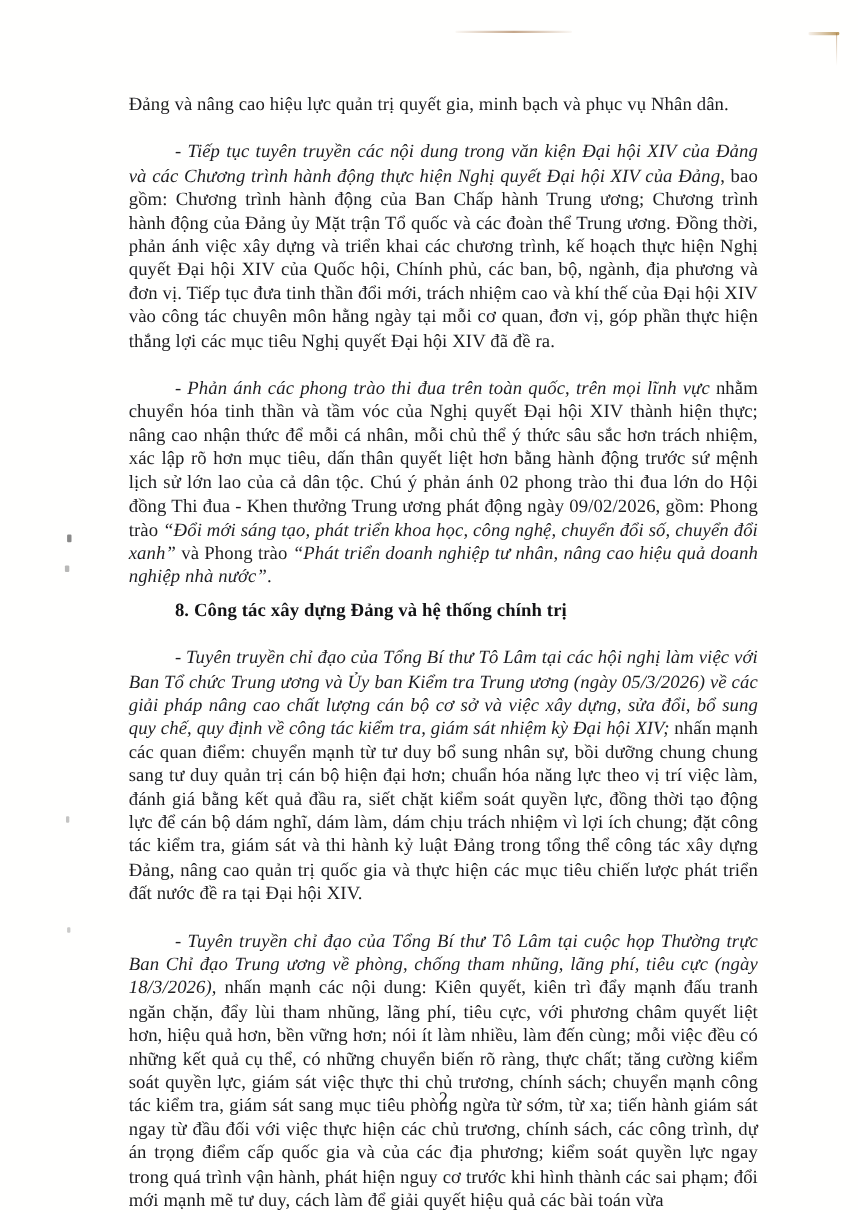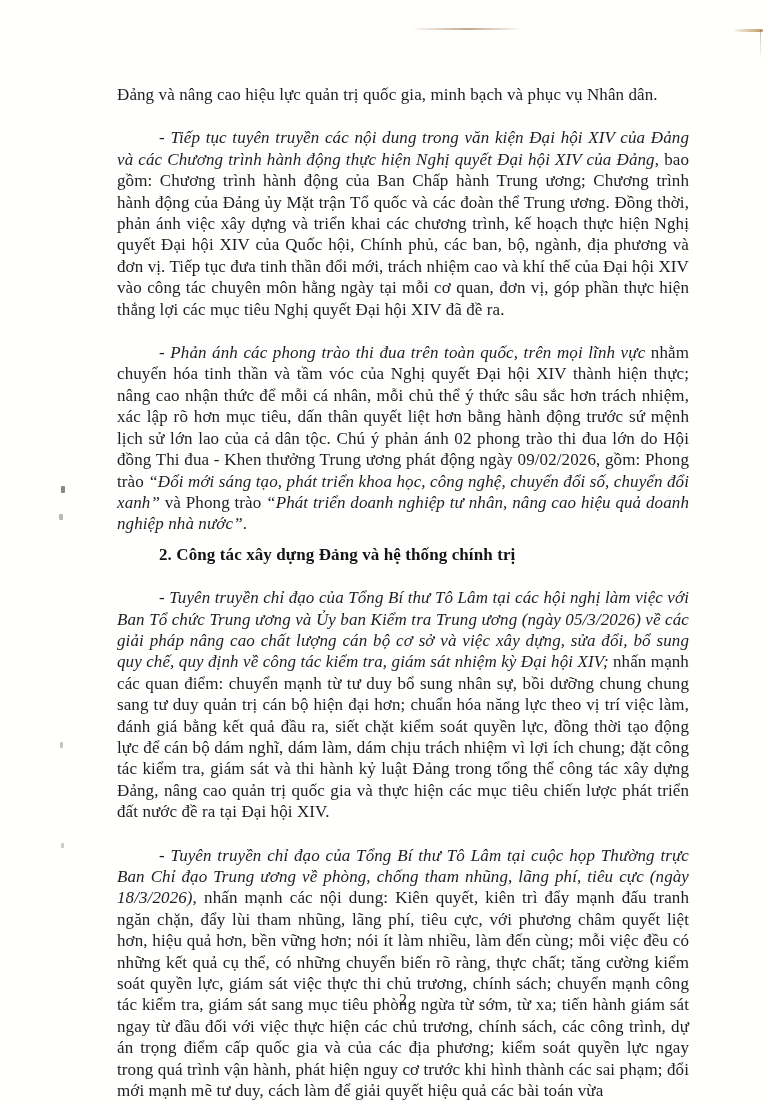--- a/index.html
+++ b/index.html
@@ -98,32 +98,32 @@
   <div class="artifact-line-2"></div>
   <div class="artifact-line-3"></div>
   <div class="speck s1"></div>
   <div class="speck s2"></div>
   <div class="speck s3"></div>
   <div class="speck s4"></div>
 
   <div class="text-column">
 
     <p class="continuation">
-      <span class="seg-normal">Đảng và nâng cao hiệu lực quản trị quốc gia, minh bạch và phục vụ Nhân dân.</span>
+      <span class="seg-normal">Đảng và nâng cao hiệu lực quản trị quyết gia, minh bạch và phục vụ Nhân dân.</span>
     </p>
 
     <p class="para">
       <span class="seg-italic">- Tiếp tục tuyên truyền các nội dung trong văn kiện Đại hội XIV của Đảng và các Chương trình hành động thực hiện Nghị quyết Đại hội XIV của Đảng</span><span class="seg-normal">, bao gồm: Chương trình hành động của Ban Chấp hành Trung ương; Chương trình hành động của Đảng ủy Mặt trận Tổ quốc và các đoàn thể Trung ương. Đồng thời, phản ánh việc xây dựng và triển khai các chương trình, kế hoạch thực hiện Nghị quyết Đại hội XIV của Quốc hội, Chính phủ, các ban, bộ, ngành, địa phương và đơn vị. Tiếp tục đưa tinh thần đổi mới, trách nhiệm cao và khí thế của Đại hội XIV vào công tác chuyên môn hằng ngày tại mỗi cơ quan, đơn vị, góp phần thực hiện thắng lợi các mục tiêu Nghị quyết Đại hội XIV đã đề ra.</span>
     </p>
 
     <p class="para">
       <span class="seg-italic">- Phản ánh các phong trào thi đua trên toàn quốc, trên mọi lĩnh vực</span><span class="seg-normal"> nhằm chuyển hóa tinh thần và tầm vóc của Nghị quyết Đại hội XIV thành hiện thực; nâng cao nhận thức để mỗi cá nhân, mỗi chủ thể ý thức sâu sắc hơn trách nhiệm, xác lập rõ hơn mục tiêu, dấn thân quyết liệt hơn bằng hành động trước sứ mệnh lịch sử lớn lao của cả dân tộc. Chú ý phản ánh 02 phong trào thi đua lớn do Hội đồng Thi đua - Khen thưởng Trung ương phát động ngày 09/02/2026, gồm: Phong trào </span><span class="seg-italic">“Đổi mới sáng tạo, phát triển khoa học, công nghệ, chuyển đổi số, chuyển đổi xanh”</span><span class="seg-normal"> và Phong trào </span><span class="seg-italic">“Phát triển doanh nghiệp tư nhân, nâng cao hiệu quả doanh nghiệp nhà nước”</span><span class="seg-normal">.</span>
     </p>
 
-    <p class="section-heading">2. Công tác xây dựng Đảng và hệ thống chính trị</p>
+    <p class="section-heading">8. Công tác xây dựng Đảng và hệ thống chính trị</p>
 
     <p class="para">
       <span class="seg-italic">- Tuyên truyền chỉ đạo của Tổng Bí thư Tô Lâm tại các hội nghị làm việc với Ban Tổ chức Trung ương và Ủy ban Kiểm tra Trung ương (ngày 05/3/2026) về các giải pháp nâng cao chất lượng cán bộ cơ sở và việc xây dựng, sửa đổi, bổ sung quy chế, quy định về công tác kiểm tra, giám sát nhiệm kỳ Đại hội XIV;</span><span class="seg-normal"> nhấn mạnh các quan điểm: chuyển mạnh từ tư duy bổ sung nhân sự, bồi dưỡng chung chung sang tư duy quản trị cán bộ hiện đại hơn; chuẩn hóa năng lực theo vị trí việc làm, đánh giá bằng kết quả đầu ra, siết chặt kiểm soát quyền lực, đồng thời tạo động lực để cán bộ dám nghĩ, dám làm, dám chịu trách nhiệm vì lợi ích chung; đặt công tác kiểm tra, giám sát và thi hành kỷ luật Đảng trong tổng thể công tác xây dựng Đảng, nâng cao quản trị quốc gia và thực hiện các mục tiêu chiến lược phát triển đất nước đề ra tại Đại hội XIV.</span>
     </p>
 
     <p class="para">
       <span class="seg-italic">- Tuyên truyền chỉ đạo của Tổng Bí thư Tô Lâm tại cuộc họp Thường trực Ban Chỉ đạo Trung ương về phòng, chống tham nhũng, lãng phí, tiêu cực (ngày 18/3/2026),</span><span class="seg-normal"> nhấn mạnh các nội dung: Kiên quyết, kiên trì đẩy mạnh đấu tranh ngăn chặn, đẩy lùi tham nhũng, lãng phí, tiêu cực, với phương châm quyết liệt hơn, hiệu quả hơn, bền vững hơn; nói ít làm nhiều, làm đến cùng; mỗi việc đều có những kết quả cụ thể, có những chuyển biến rõ ràng, thực chất; tăng cường kiểm soát quyền lực, giám sát việc thực thi chủ trương, chính sách; chuyển mạnh công tác kiểm tra, giám sát sang mục tiêu phòng ngừa từ sớm, từ xa; tiến hành giám sát ngay từ đầu đối với việc thực hiện các chủ trương, chính sách, các công trình, dự án trọng điểm cấp quốc gia và của các địa phương; kiểm soát quyền lực ngay trong quá trình vận hành, phát hiện nguy cơ trước khi hình thành các sai phạm; đổi mới mạnh mẽ tư duy, cách làm để giải quyết hiệu quả các bài toán vừa</span>
     </p>
 
   </div>

